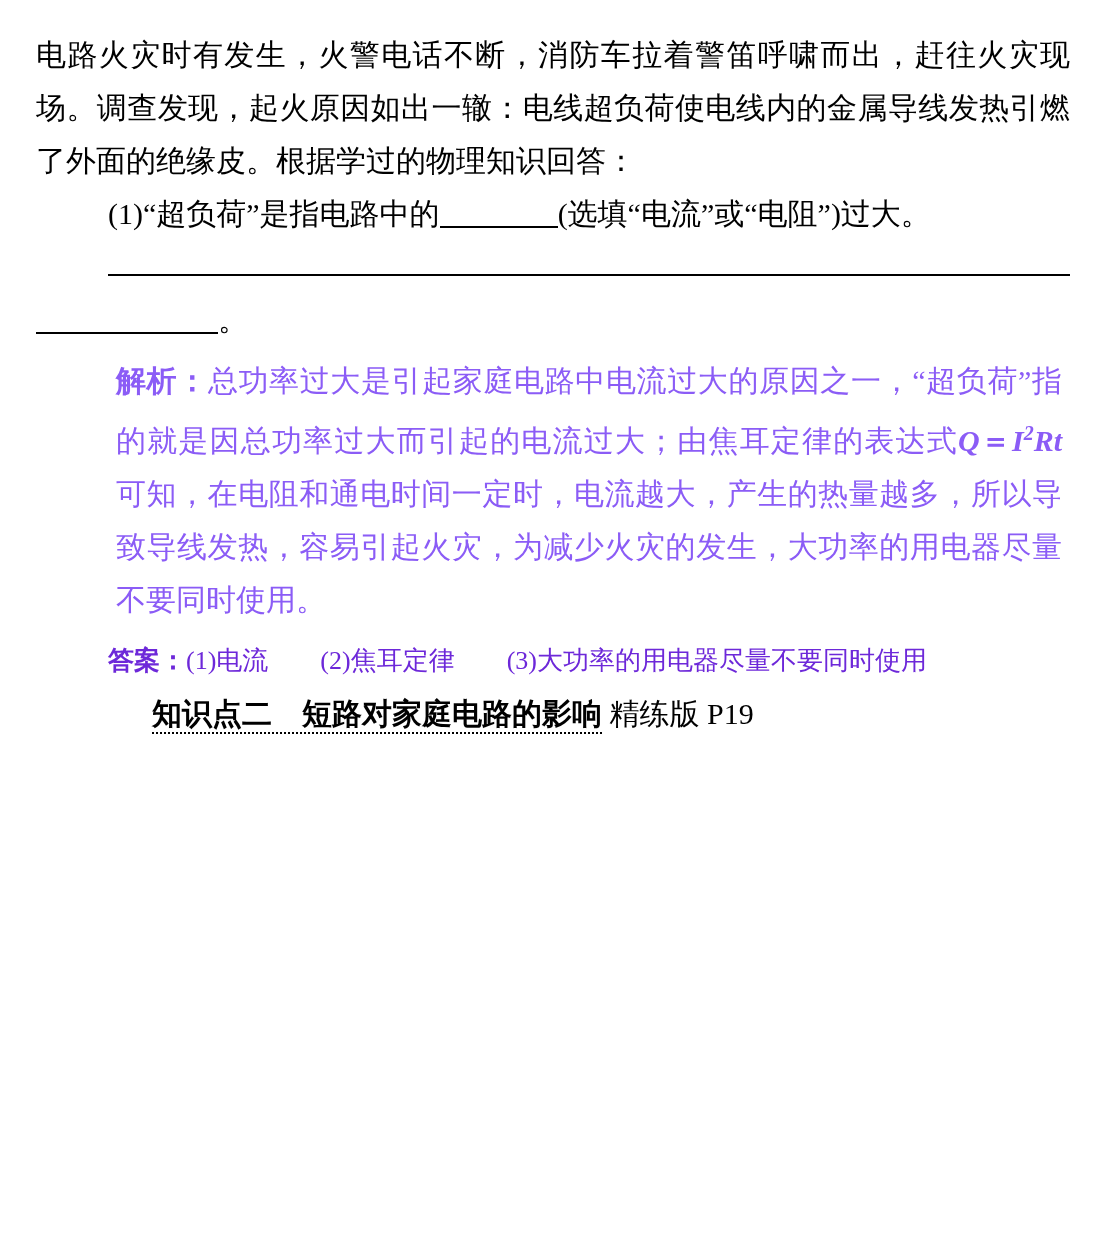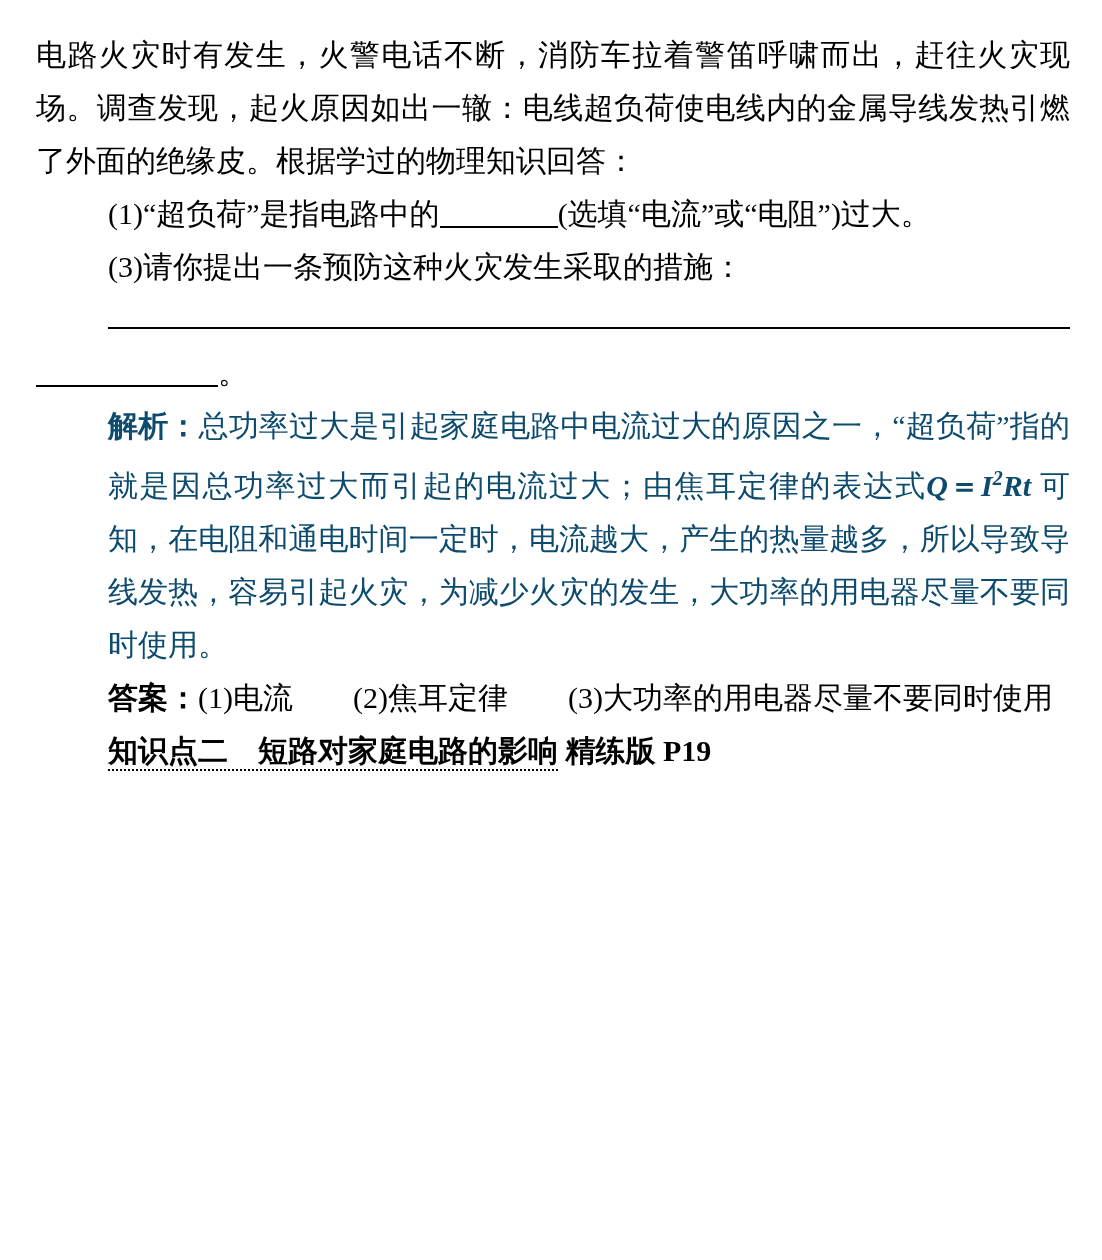--- a/index.html
+++ b/index.html
@@ -73,56 +73,57 @@
     line-height: 53px;
   }
   .rule-row2 .shortline {
     display: inline-block;
     border-bottom: 2px solid #000;
     width: 182px;
     height: 26px;
     vertical-align: -4px;
   }
   .analysis {
-    color: #0c4a6e;
+    color: #8b5cf6;
     font-size: 30px;
     line-height: 53px;
     text-align: justify;
     text-justify: inter-ideograph;
-    margin: 0;
+    margin: 8px;
   }
   .analysis .lead {
     font-weight: bold;
   }
   .analysis-body {
     padding-left: 72px;
   }
   .answer {
-    color: #000000;
-    font-size: 30px;
+    color: #6d28d9;
+    font-size: 26px;
     line-height: 53px;
     padding-left: 72px;
     margin: 0;
   }
   .answer .lead {
     font-weight: bold;
   }
   .kp {
     padding-left: 72px;
     font-size: 30px;
     line-height: 53px;
     font-weight: bold;
     margin: 0;
   }
   .kp .dotted {
     border-bottom: 2px dotted #000;
     padding-bottom: 2px;
+    margin-left: 44px;
   }
   .kp .pver {
-    font-weight: bold;
+    font-weight: normal;
   }
   .b {
     font-weight: bold;
   }
   .ital {
     font-style: italic;
     font-weight: bold;
   }
   .sup {
     font-size: 20px;
@@ -136,21 +137,20 @@
 <body>
 
 <div class="page">
   <div class="content">
 
     <p class="para">电路火灾时有发生，火警电话不断，消防车拉着警笛呼啸而出，赶往火灾现场。调查发现，起火原因如出一辙：电线超负荷使电线内的金属导线发热引燃了外面的绝缘皮。根据学过的物理知识回答：</p>
 
     <p class="para indent"><span>(1)“超负荷”是指电路中的</span><span class="blank"></span><span>(选填“电流”或“电阻”)过大。</span></p>
 
 
-    <p class="para indent">(3)请你提出一条预防这种火灾发生采取的措施：</p>
 
     <div class="rule-row">
       <span class="longline"></span>
     </div>
 
     <div class="rule-row2"><span class="shortline"></span><span>。</span></div>
 
     <p class="analysis analysis-body"><span class="lead">解析：</span><span>总功率过大是引起家庭电路中电流过大的原因之一，“超负荷”指的就是因总功率过大而引起的电流过大；由焦耳定律的表达式</span><span class="nowrap"><span class="ital">Q</span><span class="b">＝</span><span class="ital">I</span><span class="sup">2</span><span class="ital">Rt</span></span> <span>可知，在电阻和通电时间一定时，电流越大，产生的热量越多，所以导致导线发热，容易引起火灾，为减少火灾的发生，大功率的用电器尽量不要同时使用。</span></p>
 
     <p class="answer"><span class="lead">答案：</span><span>(1)电流</span>　　<span>(2)焦耳定律</span>　　<span>(3)大功率的用电器尽量不要同时使用</span></p>

